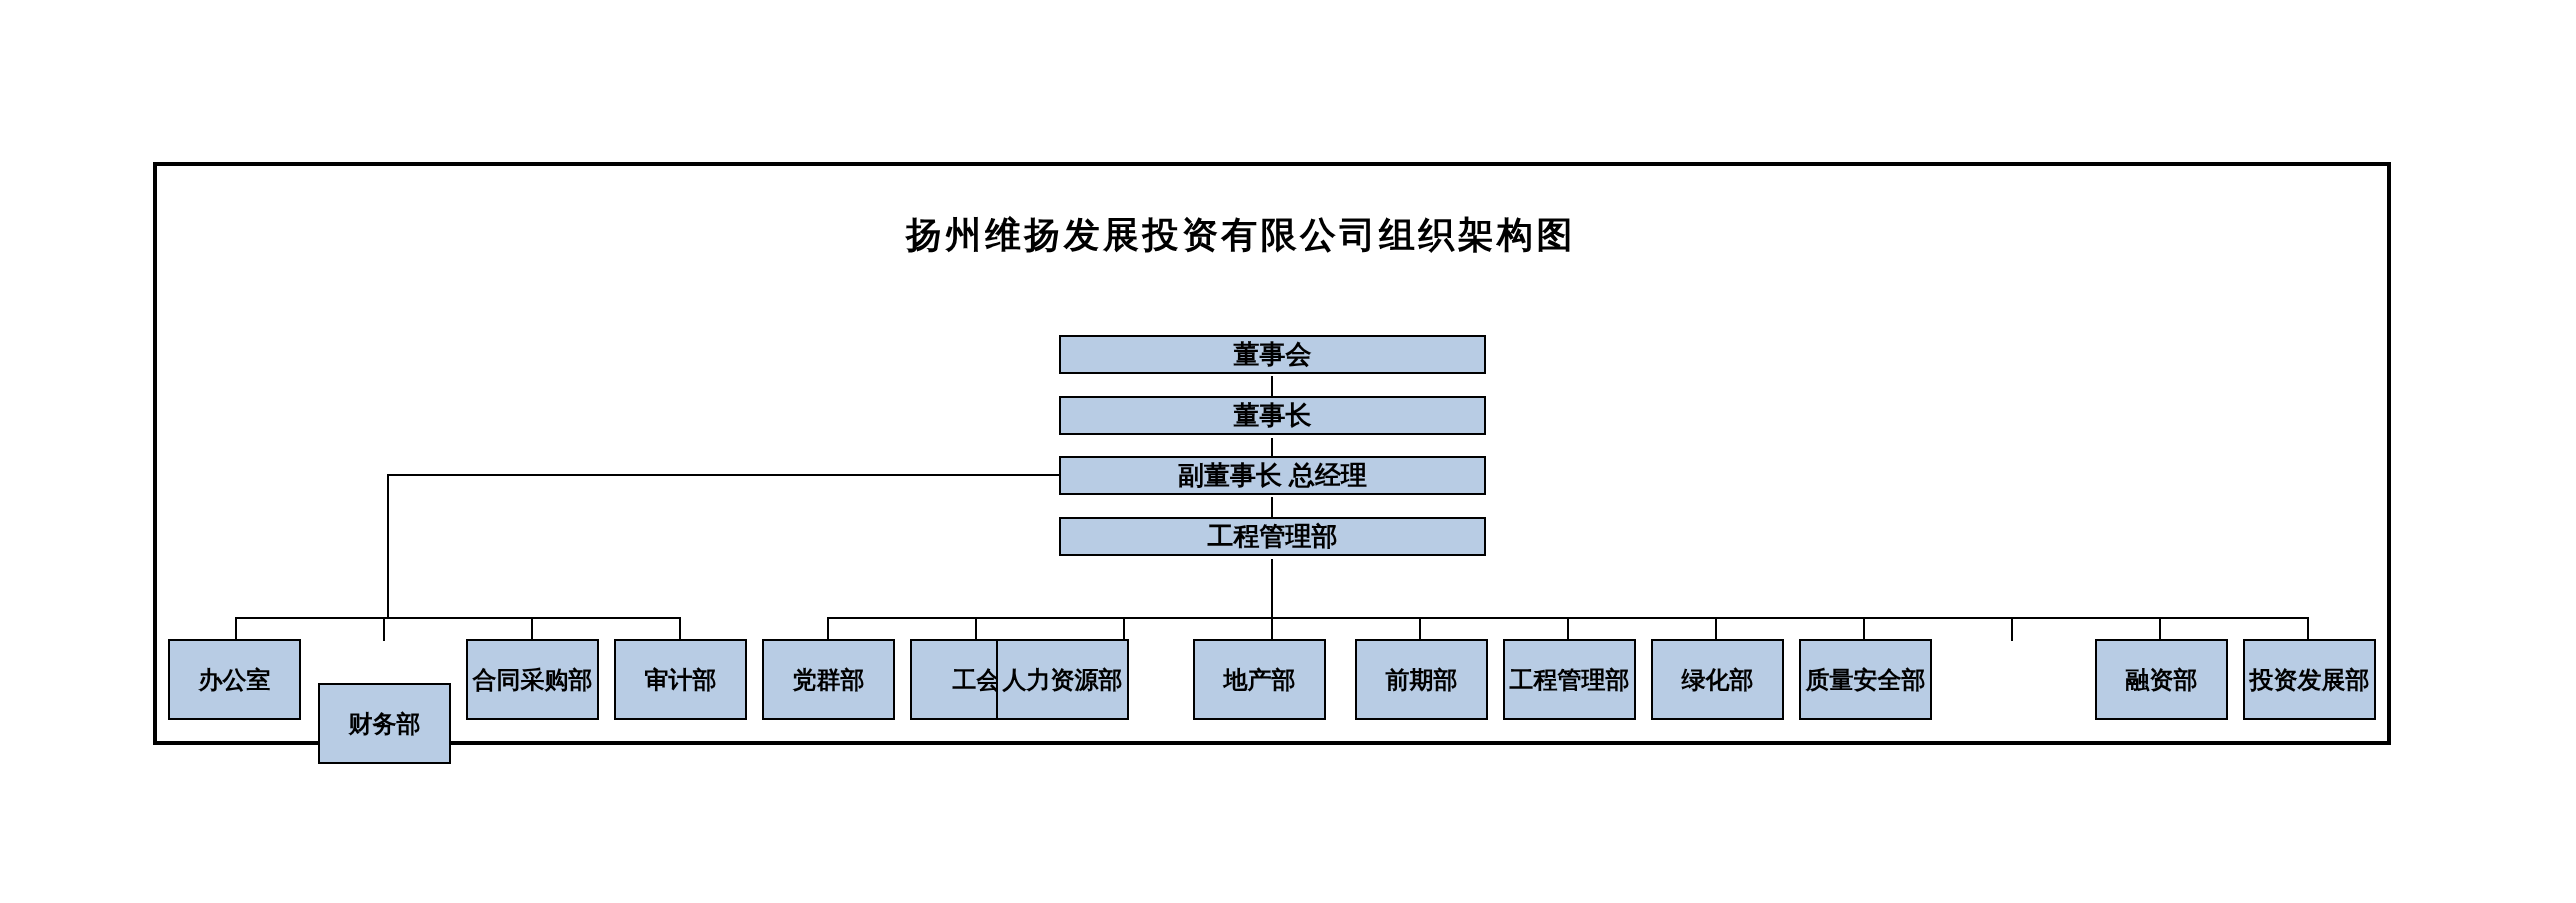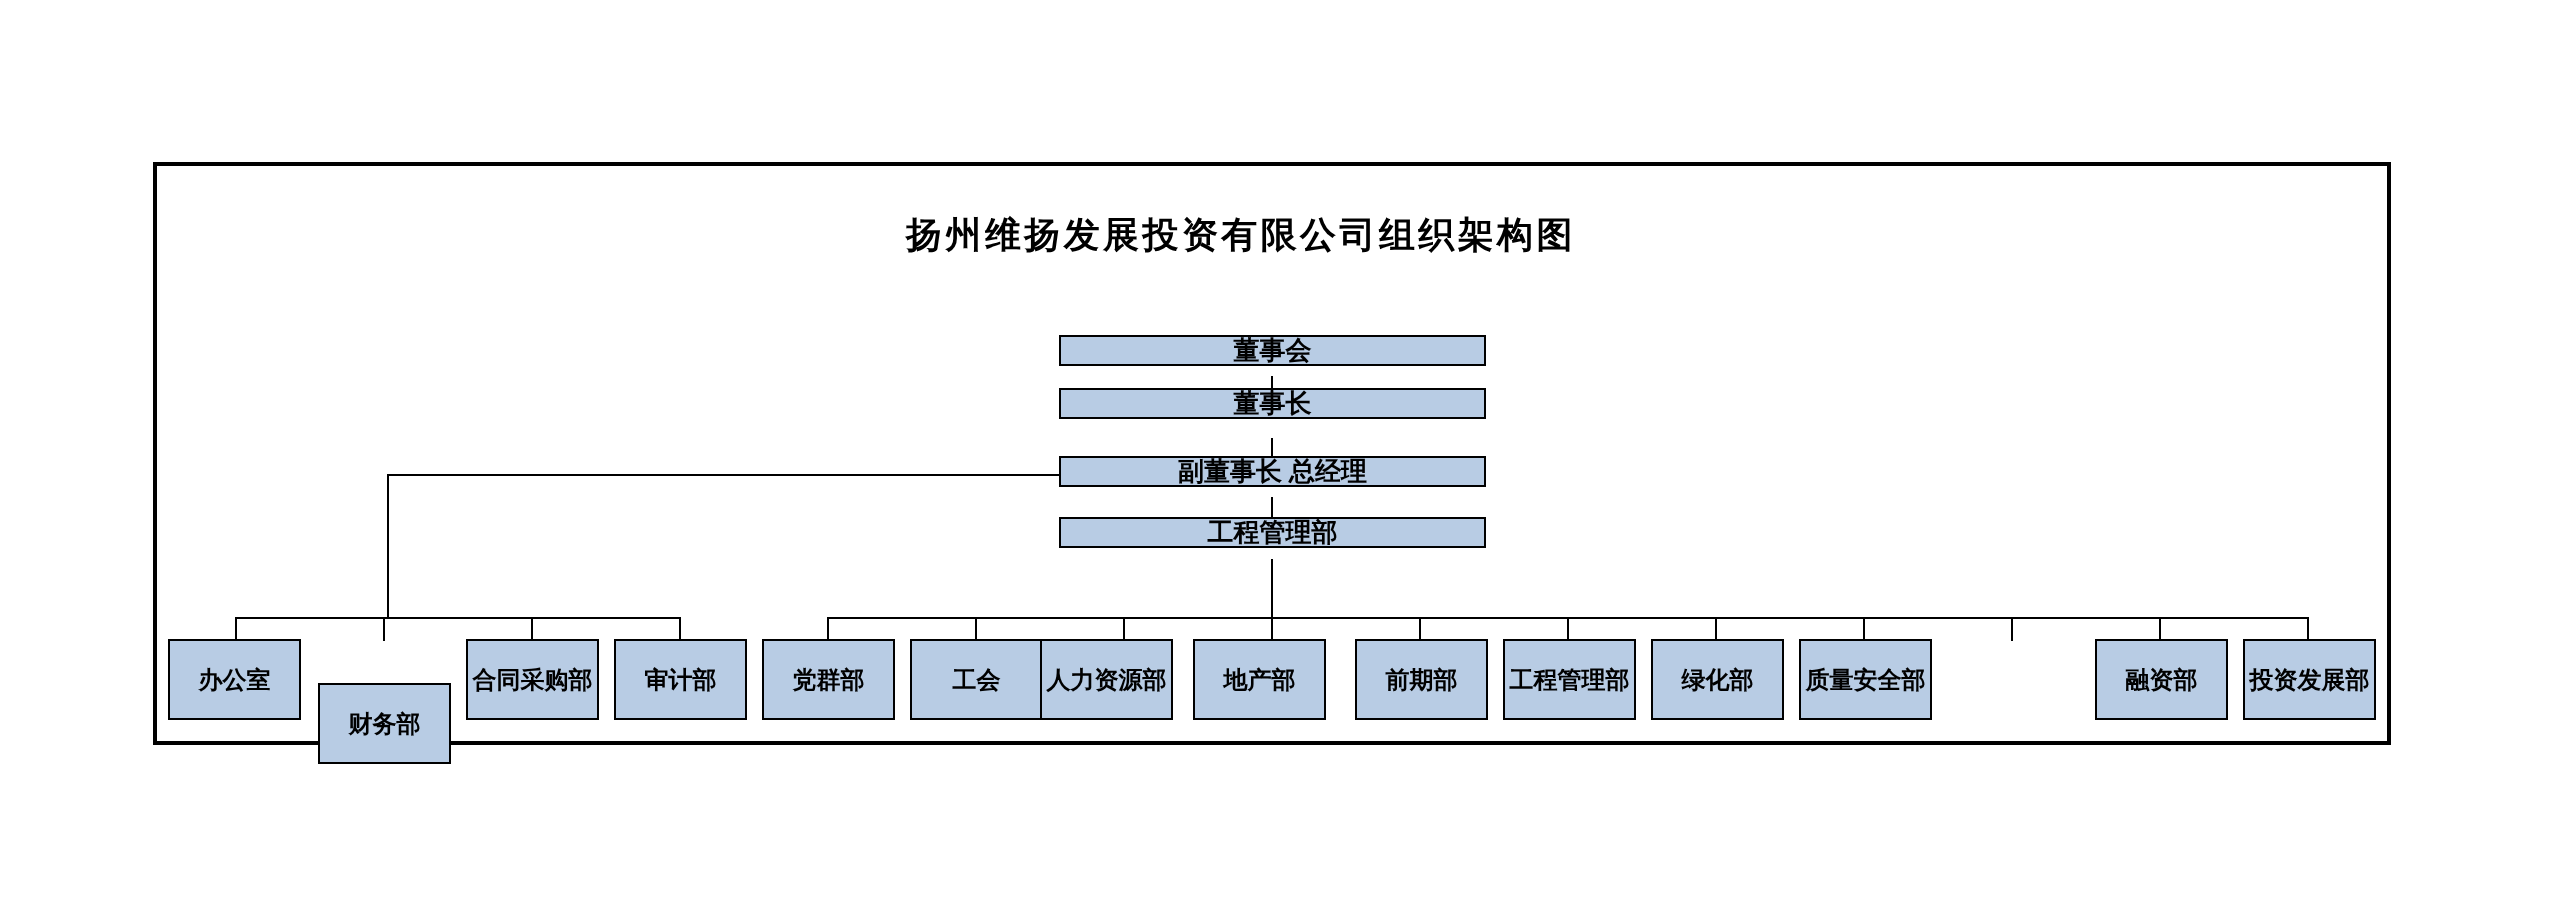--- a/index.html
+++ b/index.html
@@ -38,21 +38,21 @@
     display: flex;
     align-items: center;
     justify-content: center;
     font-weight: 700;
     color: #000000;
     white-space: nowrap;
   }
   .exec {
     left: 1059px;
     width: 427px;
-    height: 31px;
+    height: 39px;
     font-size: 26px;
   }
   .dept {
     top: 639px;
     width: 133px;
     height: 81px;
     font-size: 24px;
   }
   .line {
     position: absolute;
@@ -62,21 +62,21 @@
 </head>
 <body>
 
 <div class="page">
 
   <div class="frame"></div>
 
   <div class="title">扬州维扬发展投资有限公司组织架构图</div>
 
   <div class="node exec" style="top:335px;">董事会</div>
-  <div class="node exec" style="top:388px;">董事长</div>
+  <div class="node exec" style="top:396px;">董事长</div>
   <div class="node exec" style="top:456px;">副董事长 总经理</div>
   <div class="node exec" style="top:517px;">工程管理部</div>
 
   <div class="line" style="left:1271px; top:376px; width:2.3px; height:20px;"></div>
   <div class="line" style="left:1271px; top:438px; width:2.3px; height:18.4px;"></div>
   <div class="line" style="left:1271px; top:497px; width:2.3px; height:20px;"></div>
 
   <div class="line" style="left:1271px; top:559px; width:2.3px; height:82px;"></div>
 
   <div class="line" style="left:387px; top:474px; width:672px; height:2.3px;"></div>
@@ -100,21 +100,21 @@
   <div class="line" style="left:2159px; top:617px; width:2.3px; height:24px;"></div>
   <div class="line" style="left:2307px; top:617px; width:2.3px; height:24px;"></div>
 
   <div class="node dept" style="left:168px;">办公室</div>
   <div class="node dept" style="left:318px;margin-top:44px;">财务部</div>
   <div class="node dept" style="left:466px;">合同采购部</div>
   <div class="node dept" style="left:614px;">审计部</div>
 
   <div class="node dept" style="left:762px;">党群部</div>
   <div class="node dept" style="left:910px;">工会</div>
-  <div class="node dept" style="left:996px;margin-left:44px;">人力资源部</div>
+  <div class="node dept" style="left:996px;">人力资源部</div>
   <div class="node dept" style="left:1193px;">地产部</div>
   <div class="node dept" style="left:1355px;text-align:right;">前期部</div>
   <div class="node dept" style="left:1503px;">工程管理部</div>
   <div class="node dept" style="left:1651px;">绿化部</div>
   <div class="node dept" style="left:1799px;">质量安全部</div>
   <div class="node dept" style="left:2095px;">融资部</div>
   <div class="node dept" style="left:2243px;">投资发展部</div>
 
 </div>
 

